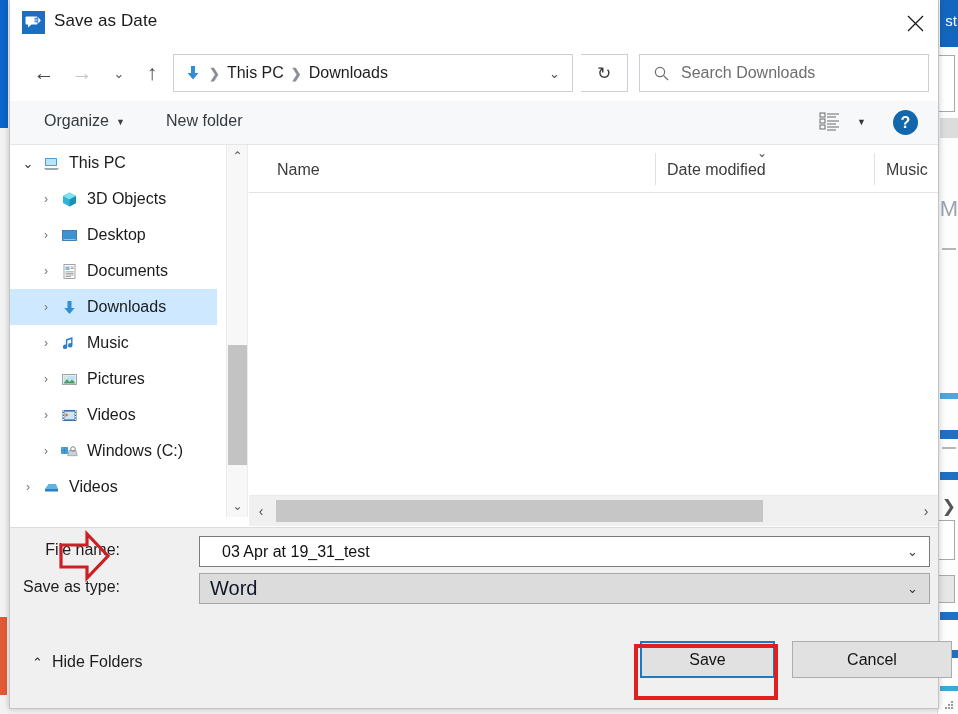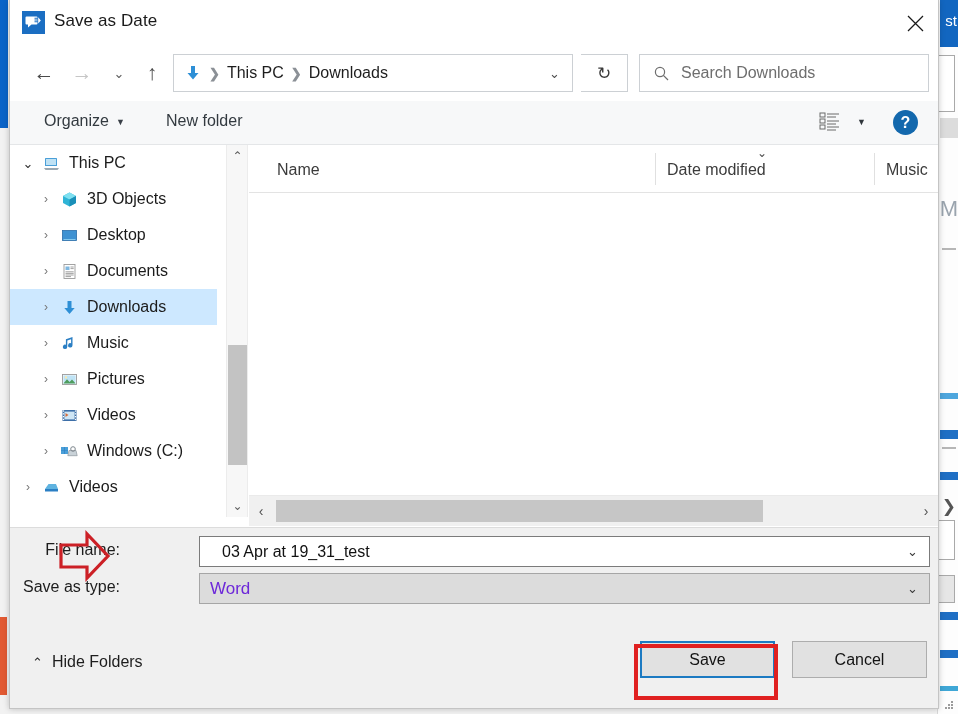--- a/index.html
+++ b/index.html
@@ -453,22 +453,22 @@
     left: 189px; top: 45px;
     width: 731px; height: 31px;
     background: #dcdcdc;
     border: 1px solid #a6a6a6;
     box-sizing: border-box;
     display: flex;
     align-items: center;
   }
   #savetype-value {
     margin-left: 10px;
-    font-size: 17px;
-    color: #6d28d9;
+    font-size: 20px;
+    color: #0f172a;
   }
   .combo-caret {
     margin-left: auto;
     margin-right: 11px;
     font-size: 13px;
     color: #3a3a3a;
   }
 
   
   #footer {
@@ -498,21 +498,21 @@
     box-sizing: border-box;
     display: flex;
     align-items: center;
     justify-content: center;
     font-size: 16px;
     color: #131313;
   }
   #cancel-button {
     position: absolute;
     left: 782px; top: 21px;
-    width: 135px; height: 37px;
+    width: 160px; height: 37px;
     background: #e1e1e1;
     border: 1px solid #adadad;
     box-sizing: border-box;
     display: flex;
     align-items: center;
     justify-content: center;
     font-size: 16px;
     color: #131313;
   }
 

